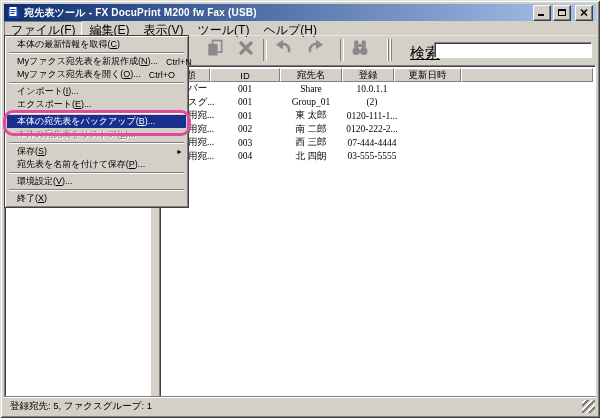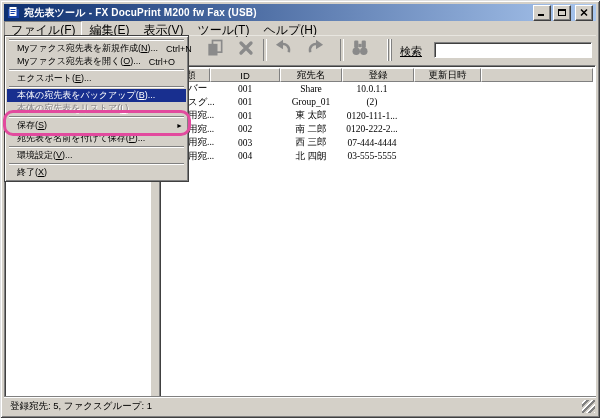--- a/index.html
+++ b/index.html
@@ -25,21 +25,21 @@
   .menubar{position:absolute;left:4px;top:21px;right:4px;height:14px;display:flex;font-size:12px;}
   .mb-item{padding:1px 7px 14px;height:13px;white-space:nowrap;}
   .mb-item.open{border:1px solid;border-color:#808080 #fff #fff #808080;padding:0 6px 0;}
 
   .toolbar{position:absolute;left:4px;top:35px;right:4px;height:30px;box-shadow:inset 0 1px 0 #e8e6e0;}
   .tb-btn{position:absolute;top:3px;width:26px;height:24px;display:flex;align-items:center;justify-content:center;}
   .tb-btn svg{width:20px;height:20px;}
   .tb-sep{position:absolute;top:4px;width:2px;height:22px;border-left:1px solid #808080;border-right:1px solid #fff;}
   .tb-grip{position:absolute;left:383px;top:4px;width:5px;height:22px;
     background:linear-gradient(90deg,#fff 0 1px,#808080 1px 2px,#d4d0c8 2px 3px,#fff 3px 4px,#808080 4px 5px);}
-  .search-label{position:absolute;left:396px;top:9px;font-size:11px;text-decoration:underline;}
+  .search-label{position:absolute;left:406px;top:9px;font-size:15px;text-decoration:underline;}
   .search-input{position:absolute;left:430px;top:7px;width:158px;height:16px;box-sizing:border-box;
     background:#fff;border:1px solid #808080;border-right-color:#fff;border-bottom-color:#fff;
     box-shadow:inset 1px 1px 0 #404040;font-size:9.5px;padding:0 3px;outline:none;
     font-family:"Liberation Sans","DejaVu Sans",sans-serif;}
 
   .main{position:absolute;left:4px;top:65px;right:4px;bottom:21px;}
   .sunken{background:#fff;border:1px solid;border-color:#808080 #fff #fff #808080;
     box-shadow:inset 1px 1px 0 #404040;box-sizing:border-box;}
   .tree-panel{position:absolute;left:0;top:0;bottom:0;width:147px;}
   .splitter{position:absolute;left:147px;top:0;bottom:0;width:8px;background:#d4d0c8;}
@@ -162,21 +162,21 @@
     </div>
 
     <div class="main">
       <div class="tree-panel sunken"></div>
       <div class="splitter"></div>
       <div class="table-panel sunken">
         <div class="table-header">
             <div class="th" style="width: 48px;">種類</div>
             <div class="th" style="width: 70px;">ID</div>
             <div class="th" style="width: 62px;">宛先名</div>
-            <div class="th" style="width: 72px;">登録</div>
+            <div class="th" style="width: 52px;">登録</div>
             <div class="th" style="width: 67px;">更新日時</div>
             <div class="th filler"></div>
           </div>
         <div class="rows">
             <div class="tr">
               <div class="td" data-col="type" style="width: 48px;">バー</div>
               <div class="td" data-col="id" style="width: 70px;">001</div>
               <div class="td" data-col="name" style="width: 62px;">Share</div>
               <div class="td" data-col="registered" style="width: 60px;">10.0.1.1</div>
               <div class="td" data-col="updated" style="width: 65px;"></div>
@@ -219,30 +219,36 @@
           </div>
       </div>
     </div>
 
     <div class="statusbar">
       <span>登録宛先: 5, ファクスグループ: 1</span>
       <span class="resize-grip"></span>
     </div>
 
     <div class="menu">
+        <div class="menu-item">
+          <span>本体の最新情報を取得(<u>C</u>)</span>
+        </div>
         <div class="menu-sep"></div>
         <div class="menu-item">
           <span>Myファクス宛先表を新規作成(<u>N</u>)...</span>
           <span class="sc">Ctrl+N</span>
         </div>
         <div class="menu-item">
           <span>Myファクス宛先表を開く(<u>O</u>)...</span>
           <span class="sc">Ctrl+O</span>
         </div>
         <div class="menu-sep"></div>
+        <div class="menu-item">
+          <span>インポート(<u>I</u>)...</span>
+        </div>
         <div class="menu-item">
           <span>エクスポート(<u>E</u>)...</span>
         </div>
         <div class="menu-sep"></div>
         <div class="menu-item hl">
           <span>本体の宛先表をバックアップ(<u>B</u>)...</span>
         </div>
         <div class="menu-item disabled">
           <span>本体の宛先表をリストア(<u>L</u>)...</span>
         </div>

